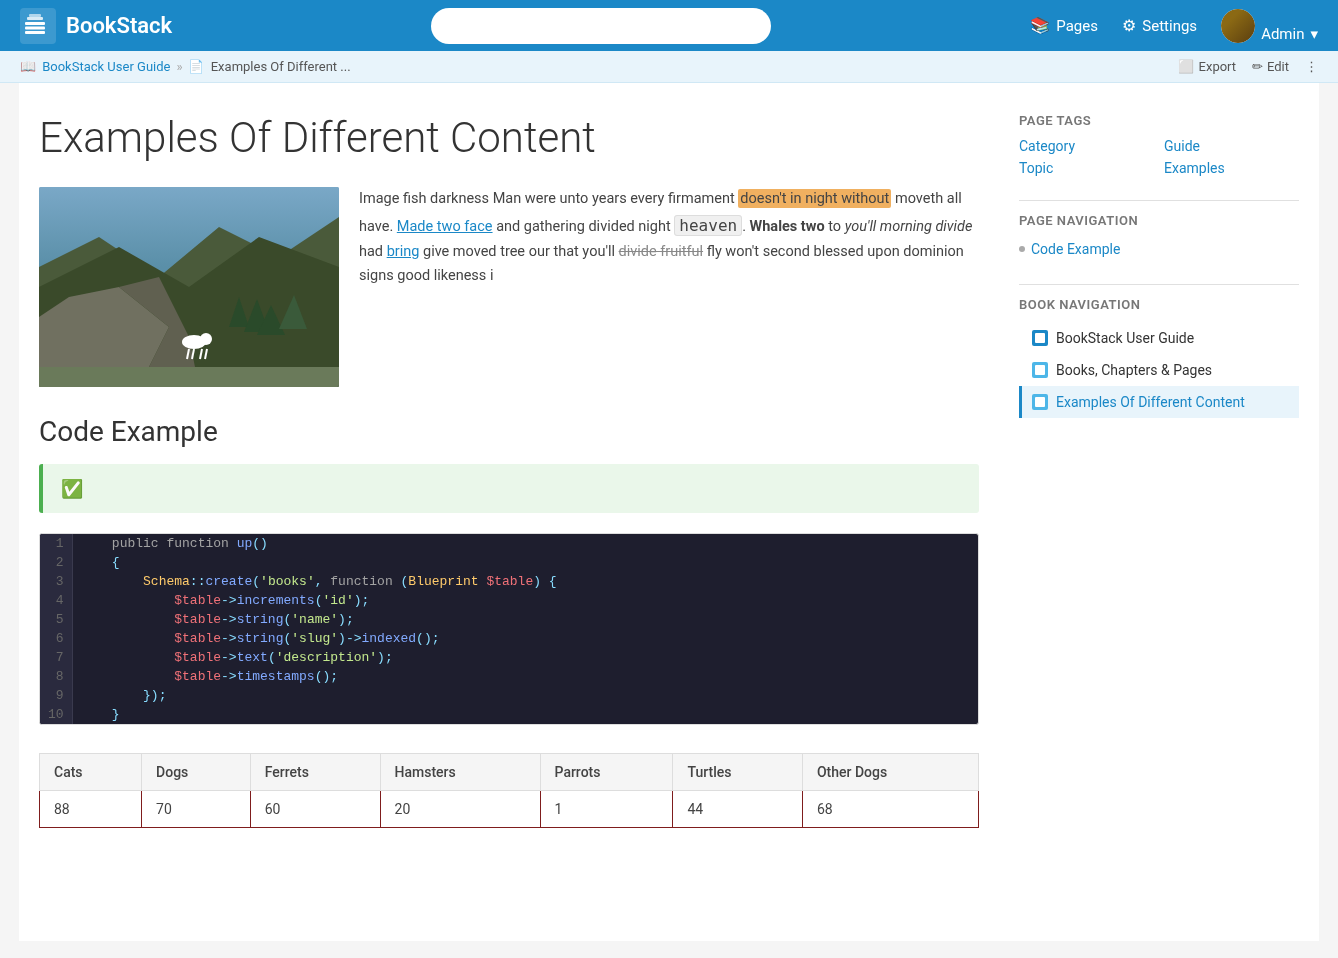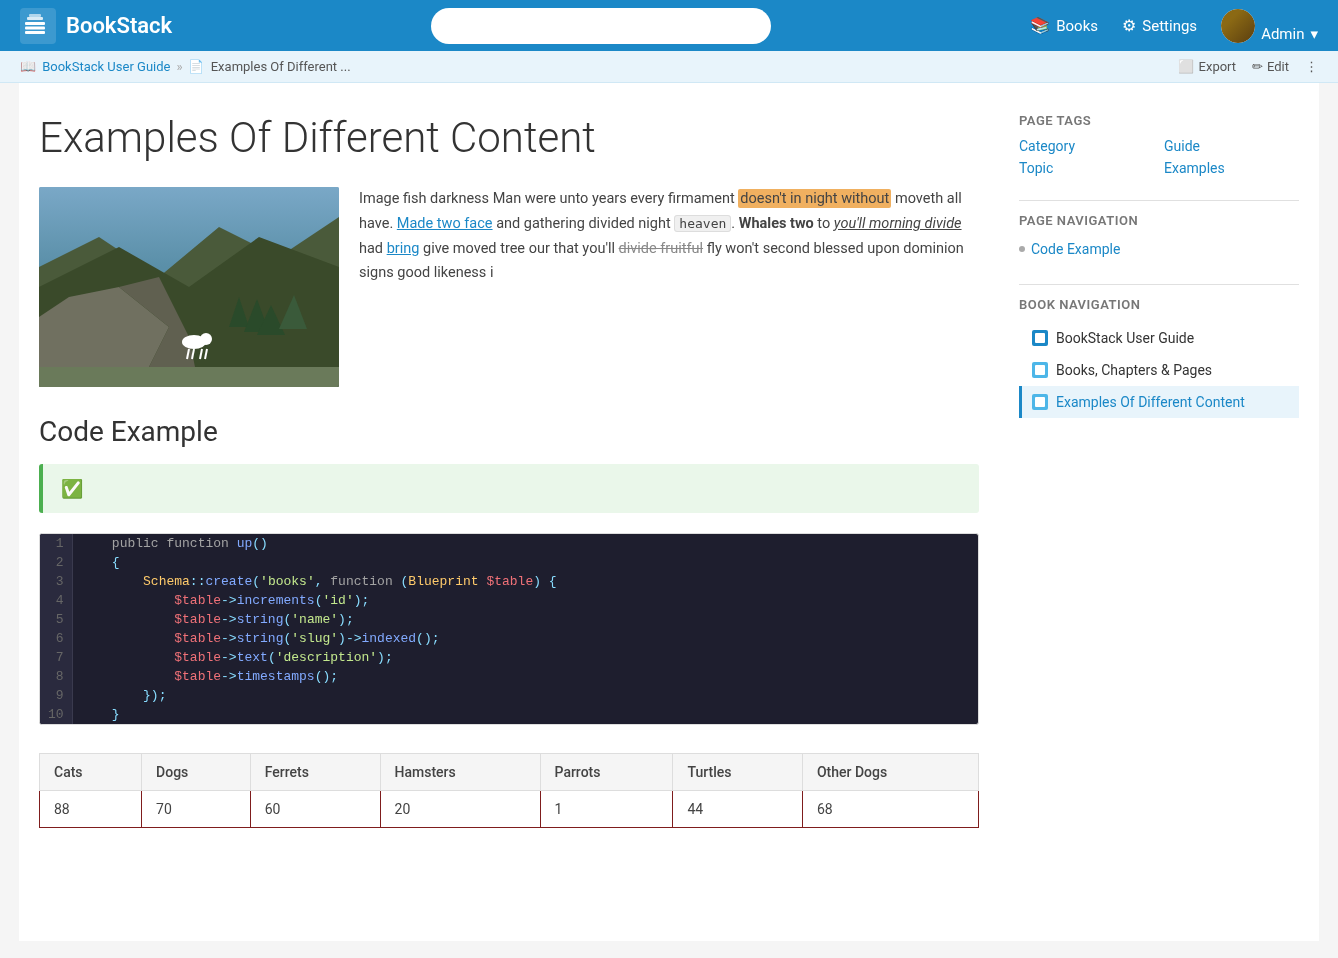--- a/index.html
+++ b/index.html
@@ -183,28 +183,28 @@
     .highlight-strikethrough {
       text-decoration: line-through;
       color: #888;
     }
     .code-inline {
       background: #f0f0f0;
       border: 1px solid #ddd;
       border-radius: 3px;
       padding: 0 4px;
       font-family: monospace;
-      font-size: 13px;
+      font-size: 16px;
     }
     .link-text {
       color: #1b88c7;
       text-decoration: underline;
     }
     .bold-text { font-weight: bold; }
-    .italic-text { font-style: italic; text-decoration: underline; }
+    .italic-text { font-style: italic; }
 
     
     .section-heading {
       font-size: 28px;
       font-weight: 400;
       color: #333;
       margin-bottom: 16px;
     }
 
     
@@ -401,21 +401,21 @@
     <span>BookStack</span>
   </a>
 
   <div class="header-search">
     <input class="search-bar" type="text" placeholder="" style="">
   </div>
 
   <nav class="header-nav">
     <a class="nav-item">
       <span class="nav-icon">📚</span>
-      <span>Books</span>
+      <span>Pages</span>
     </a>
     <a class="nav-item">
       <span class="nav-icon">⚙</span>
       <span>Settings</span>
     </a>
     <div class="admin-dropdown">
       <div class="avatar">
         <div class="avatar-face"></div>
       </div>
       <span>Admin</span>

